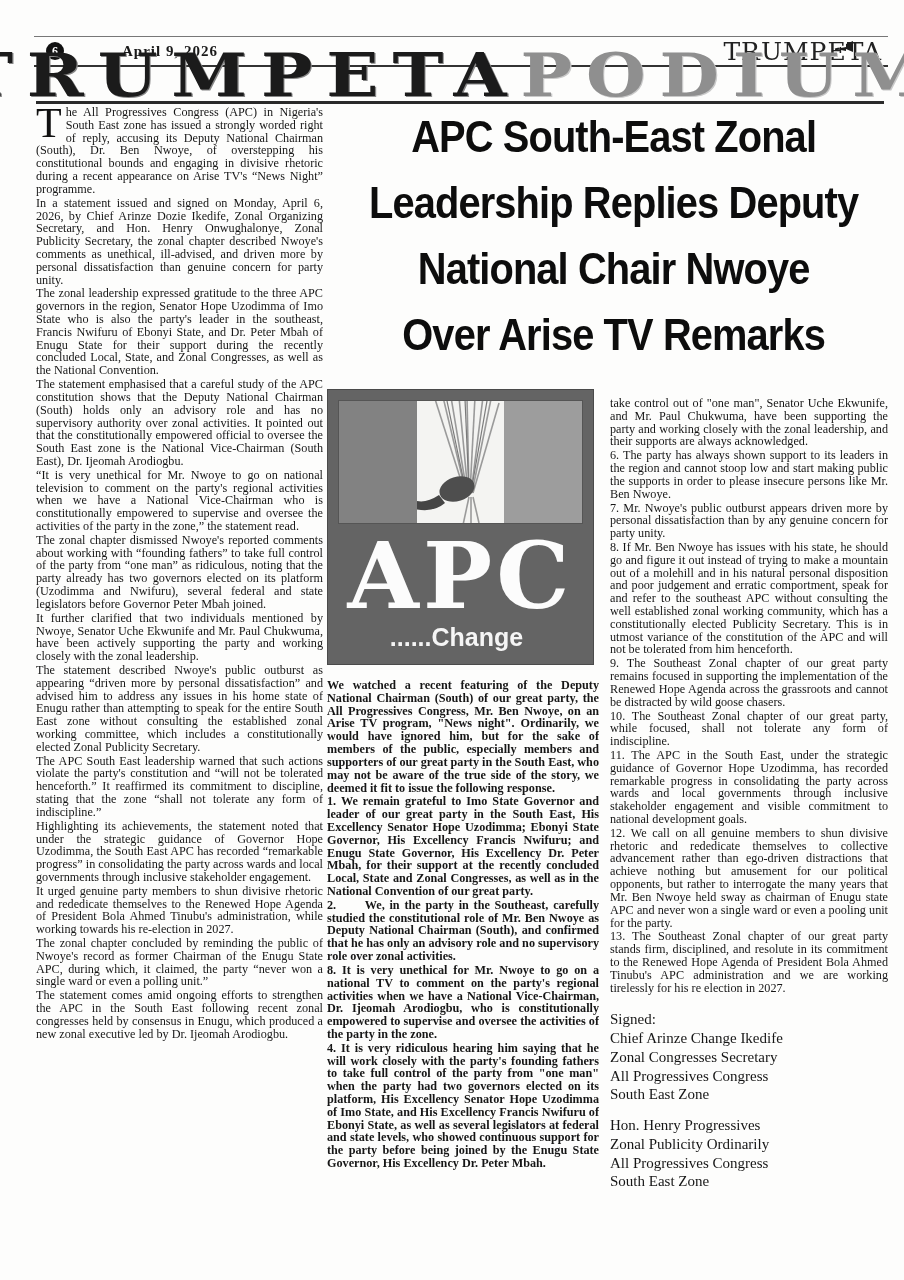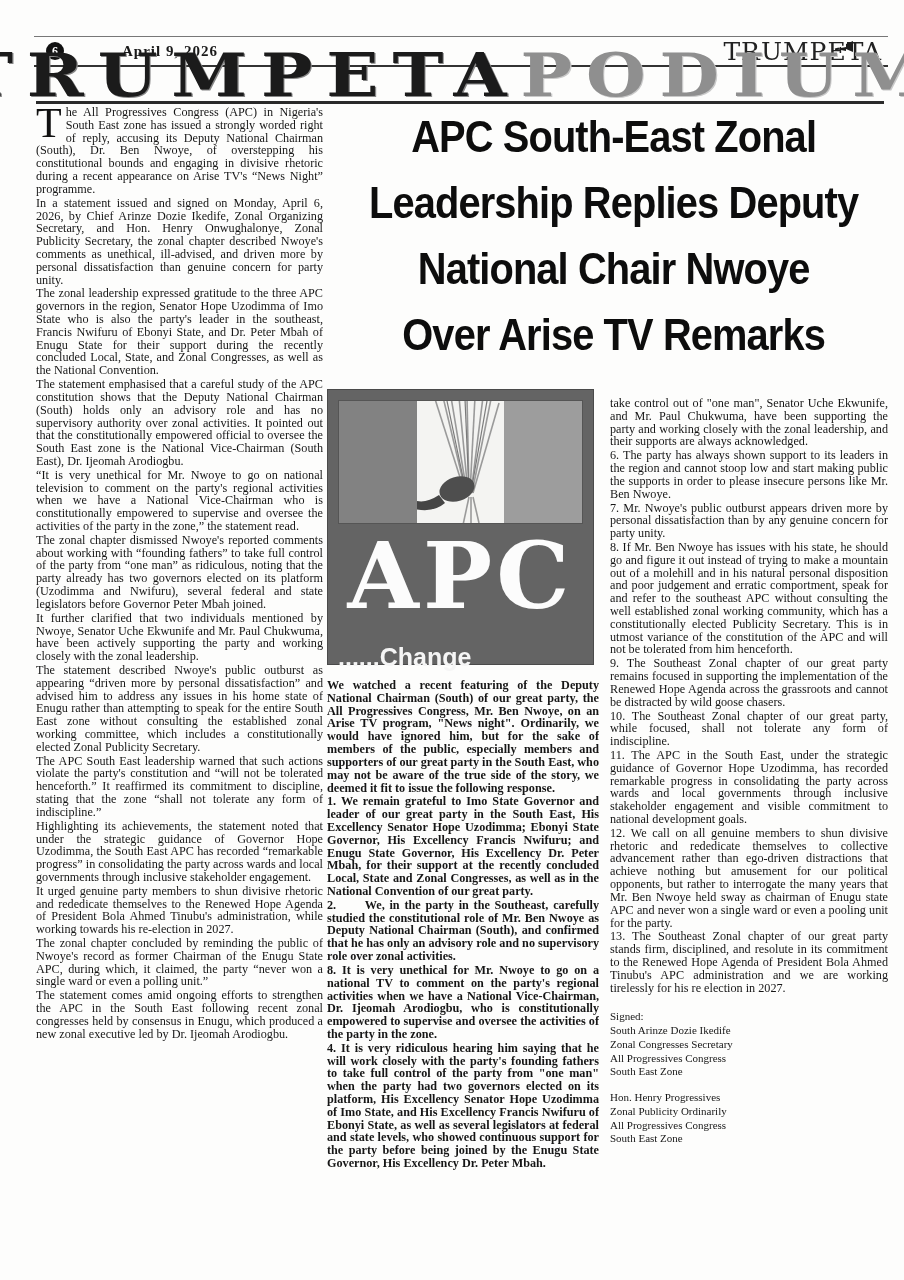--- a/index.html
+++ b/index.html
@@ -43,23 +43,23 @@
          background:#646464;border:1px solid #4a4a4a;box-sizing:border-box;padding:10px;}
   #flag{display:flex;height:122px;border:1px solid #555;}
   .stripe-l{flex:1;background:#828282;}
   .stripe-c{flex:1.1;background:#f4f4f2;position:relative;overflow:hidden;}
   .stripe-r{flex:1;background:#9d9d9d;}
   .stripe-c svg{position:absolute;left:-18px;top:-4px;}
   #apc-word{font-family:"DejaVu Serif",serif;font-weight:bold;font-size:92px;
             line-height:96px;color:#fcfcfc;text-align:center;letter-spacing:4px;
             margin-top:4px;}
   #apc-change{font-family:"Liberation Sans",sans-serif;font-weight:bold;font-size:25px;
-              color:#f5f5f5;text-align:left;padding-right:8px;line-height:26px;margin-top:20px;}
+              color:#f5f5f5;text-align:center;padding-right:8px;line-height:26px;}
   
-  #signature{margin-top:16px;text-align:left;font-size:11px;line-height:1.25;}
+  #signature{margin-top:16px;text-align:left;font-size:15px;line-height:1.25;}
   #signature div{min-height:6px;}
   #signature .spacer{height:12px;}
 </style>
 </head>
 <body>
 
 <div id="page">
 
   <div id="topbar">
     <div class="page-badge">6</div>
@@ -133,21 +133,21 @@
       <p>1. We remain grateful to Imo State Governor and leader of our great party in the South East, His Excellency Senator Hope Uzodimma; Ebonyi State Governor, His Excellency Francis Nwifuru; and Enugu State Governor, His Excellency Dr. Peter Mbah, for their support at the recently concluded Local, State and Zonal Congresses, as well as in the National Convention of our great party.</p>
       <p>2.&nbsp;&nbsp;&nbsp;&nbsp;&nbsp;&nbsp;We, in the party in the Southeast, carefully studied the constitutional role of Mr. Ben Nwoye as Deputy National Chairman (South), and confirmed that he has only an advisory role and no supervisory role over zonal activities.</p>
       <p>8. It is very unethical for Mr. Nwoye to go on a national TV to comment on the party's regional activities when we have a National Vice-Chairman, Dr. Ijeomah Arodiogbu, who is constitutionally empowered to supervise and oversee the activities of the party in the zone.</p>
       <p>4. It is very ridiculous hearing him saying that he will work closely with the party's founding fathers to take full control of the party from "one man" when the party had two governors elected on its platform, His Excellency Senator Hope Uzodimma of Imo State, and His Excellency Francis Nwifuru of Ebonyi State, as well as several legislators at federal and state levels, who showed continuous support for the party before being joined by the Enugu State Governor, His Excellency Dr. Peter Mbah.</p>
     </div>
 
   <div id="col-right" class="col">
     <span><p>take control out of "one man", Senator Uche Ekwunife, and Mr. Paul Chukwuma, have been supporting the party and working closely with the zonal leadership, and their supports are always acknowledged.</p><p>6. The party has always shown support to its leaders in the region and cannot stoop low and start making public the supports in order to please insecure persons like Mr. Ben Nwoye.</p><p>7. Mr. Nwoye's public outburst appears driven more by personal dissatisfaction than by any genuine concern for party unity.</p><p>8. If Mr. Ben Nwoye has issues with his state, he should go and figure it out instead of trying to make a mountain out of a molehill and in his natural personal disposition and poor judgement and erratic comportment, speak for and refer to the southeast APC without consulting the well established zonal working community, which has a constitutionally elected Publicity Secretary. This is in utmost variance of the constitution of the APC and will not be tolerated from him henceforth.</p><p>9. The Southeast Zonal chapter of our great party remains focused in supporting the implementation of the Renewed Hope Agenda across the grassroots and cannot be distracted by wild goose chasers.</p><p>10. The Southeast Zonal chapter of our great party, while focused, shall not tolerate any form of indiscipline.</p><p>11. The APC in the South East, under the strategic guidance of Governor Hope Uzodimma, has recorded remarkable progress in consolidating the party across wards and local governments through inclusive stakeholder engagement and visible commitment to national development goals.</p><p>12. We call on all genuine members to shun divisive rhetoric and rededicate themselves to collective advancement rather than ego-driven distractions that achieve nothing but amusement for our political opponents, but rather to interrogate the many years that Mr. Ben Nwoye held sway as chairman of Enugu state APC and never won a single ward or even a pooling unit for the party.</p><p>13. The Southeast Zonal chapter of our great party stands firm, disciplined, and resolute in its commitment to the Renewed Hope Agenda of President Bola Ahmed Tinubu's APC administration and we are working tirelessly for his re election in 2027.</p></span>
     <div id="signature">
         <div>Signed:</div>
-        <div>South Arinze Dozie Ikedife</div>
+        <div>Chief Arinze Change Ikedife</div>
         <div>Zonal Congresses Secretary</div>
         <div>All Progressives Congress</div>
         <div>South East Zone</div>
         <div class=" spacer"></div>
         <div>Hon. Henry Progressives</div>
         <div>Zonal Publicity Ordinarily</div>
         <div>All Progressives Congress</div>
         <div>South East Zone</div>
       </div>
   </div>

